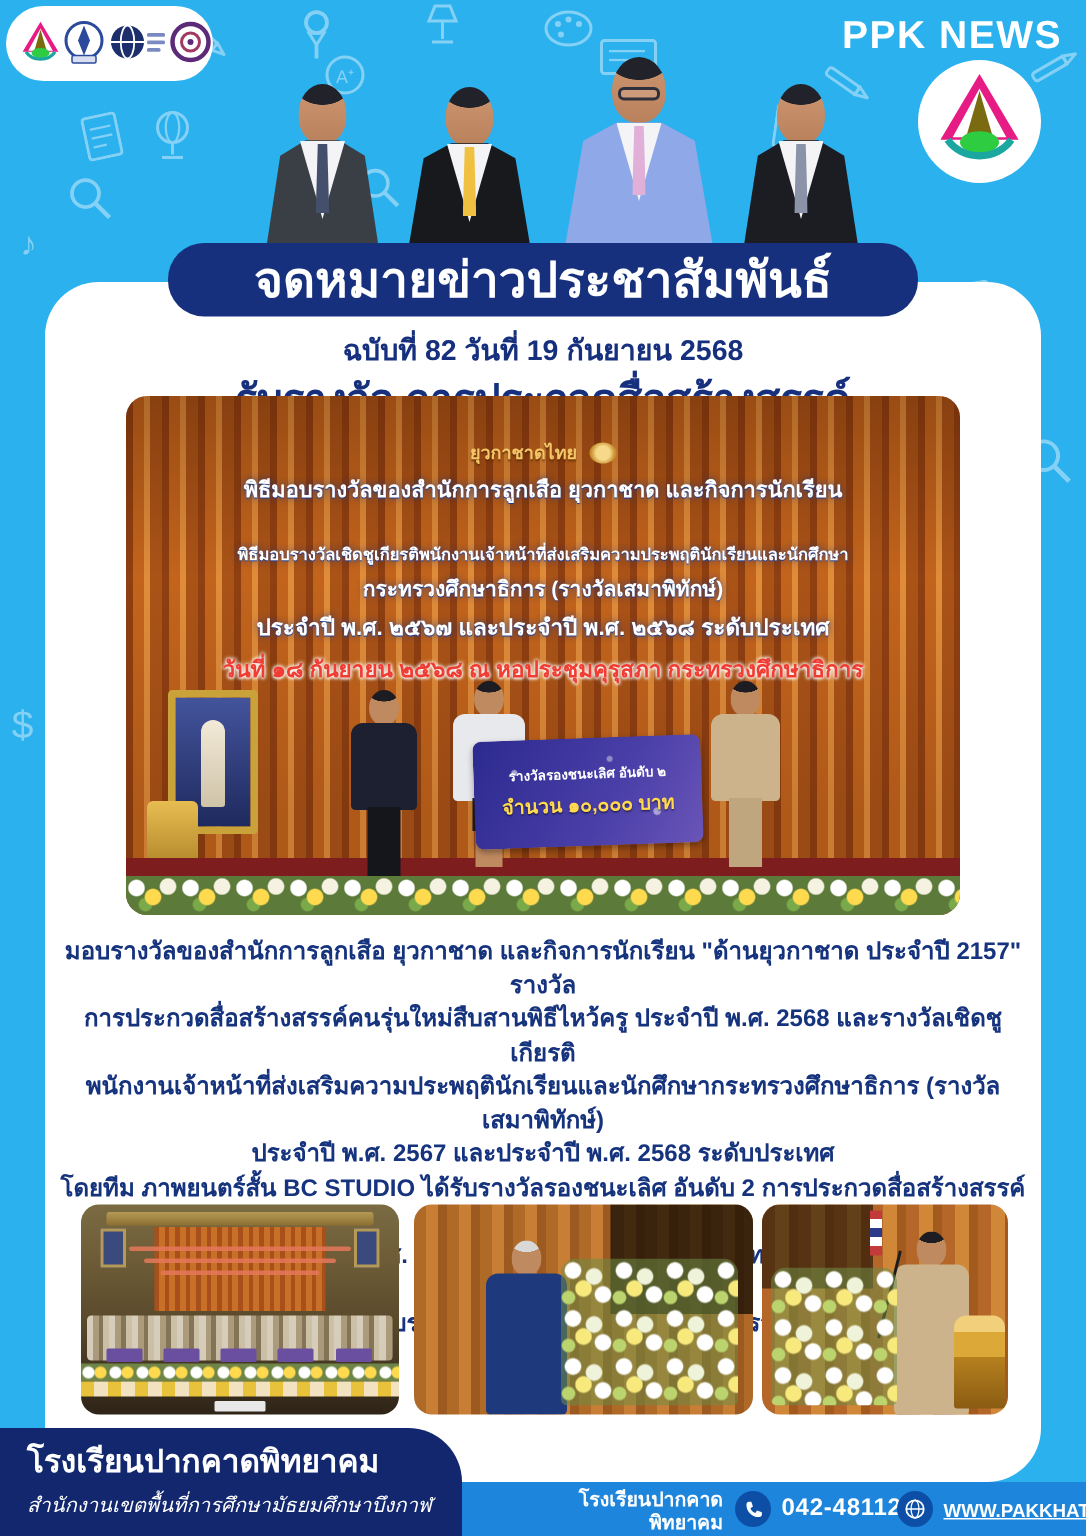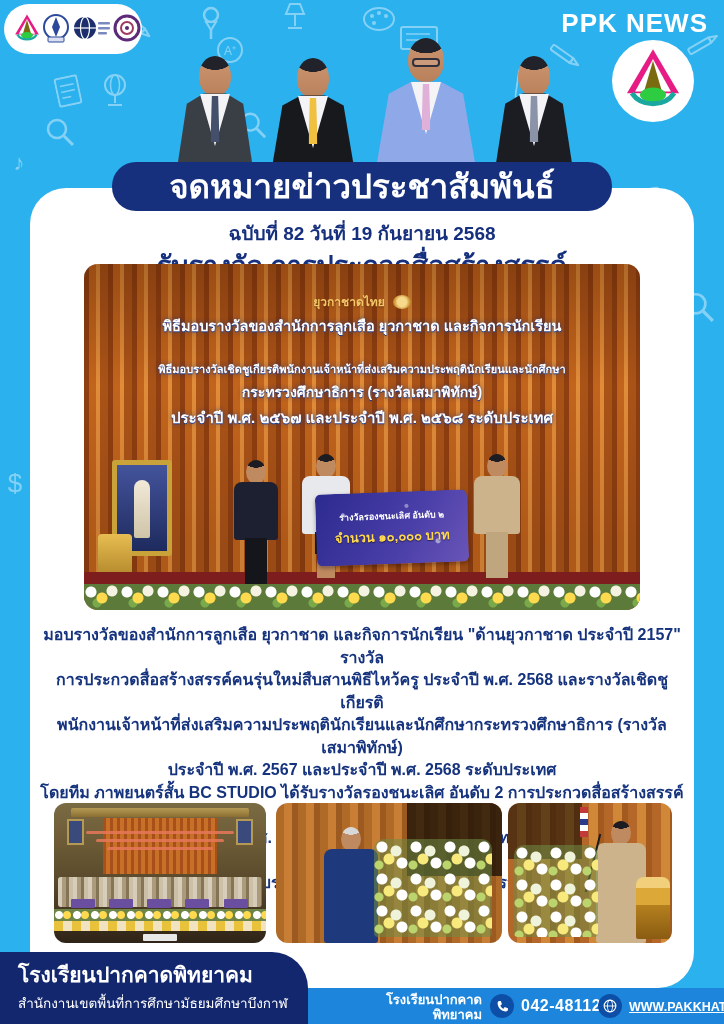--- a/index.html
+++ b/index.html
@@ -126,21 +126,21 @@
   
   .strip{position:absolute;left:0;top:988px;width:724px;height:36px;background:#1d86dc;z-index:3;}
   .strip-school{position:absolute;left:352px;top:4px;text-align:right;width:130px;color:#fff;}
   .strip-school-th{font-size:13px;font-weight:bold;line-height:15px;}
   .strip-school-en{font-size:8.5px;font-weight:bold;letter-spacing:.4px;opacity:.95;}
   .contact-icon{position:absolute;top:6px;width:24px;height:24px;border-radius:50%;background:#0d4fa6;display:flex;align-items:center;justify-content:center;}
   .phone-num{position:absolute;left:521px;top:9px;color:#fff;font-weight:bold;font-size:16px;letter-spacing:.5px;}
   .website{position:absolute;left:629px;top:12px;color:#fff;font-weight:bold;font-size:12.5px;text-decoration:underline;}
   .navy-box{position:absolute;left:0;top:952px;width:308px;height:72px;background:#13276f;border-radius:0 36px 0 0;z-index:4;box-sizing:border-box;padding:10px 0 0 18px;}
   .navy-line1{color:#fff;font-weight:bold;font-size:21px;line-height:26px;}
-  .navy-line2{color:#fff;font-size:13.5px;margin-top:4px;}
+  .navy-line2{color:#fff;font-size:13.5px;margin-top:4px;font-style:italic;}
 </style>
 </head>
 <body>
 
 <div class="stage-wrap">
 
   <div class="doodle" style="left:196px;top:6px;">
     <svg width="30" height="34" viewBox="0 0 30 34">
         <circle cx="15" cy="9" r="7" fill="none" stroke="#fff" stroke-width="2.5"></circle>
         <path d="M10 16 L20 16 L15 24 Z" fill="none" stroke="#fff" stroke-width="2"></path>
@@ -341,20 +341,21 @@
     <div class="photo-stage">
       <div class="stage-shade"></div>
       <div class="wm-row">
         <span class="wm-text">ยุวกาชาดไทย</span>
         <span class="wm-emblem"></span>
       </div>
       <div class="ov ov1">พิธีมอบรางวัลของสำนักการลูกเสือ ยุวกาชาด และกิจการนักเรียน</div>
       <div class="ov ov3">พิธีมอบรางวัลเชิดชูเกียรติพนักงานเจ้าหน้าที่ส่งเสริมความประพฤตินักเรียนและนักศึกษา</div>
       <div class="ov ov4">กระทรวงศึกษาธิการ (รางวัลเสมาพิทักษ์)</div>
       <div class="ov ov5">ประจำปี พ.ศ. ๒๕๖๗ และประจำปี พ.ศ. ๒๕๖๘ ระดับประเทศ</div>
+      <div class="ov-date">วันที่ ๑๘ กันยายน ๒๕๖๘ ณ หอประชุมคุรุสภา กระทรวงศึกษาธิการ</div>
 
       <div class="king-frame">
         <div class="king-fig"></div>
       </div>
       <div class="altar"></div>
       <div class="carpet"></div>
 
       <div class="sp" style="left:150px;top:196px;width:44px;height:126px;">
         <div class="sp-head"></div>
         <div class="sp-body" style="background:#1c2030;"></div>

